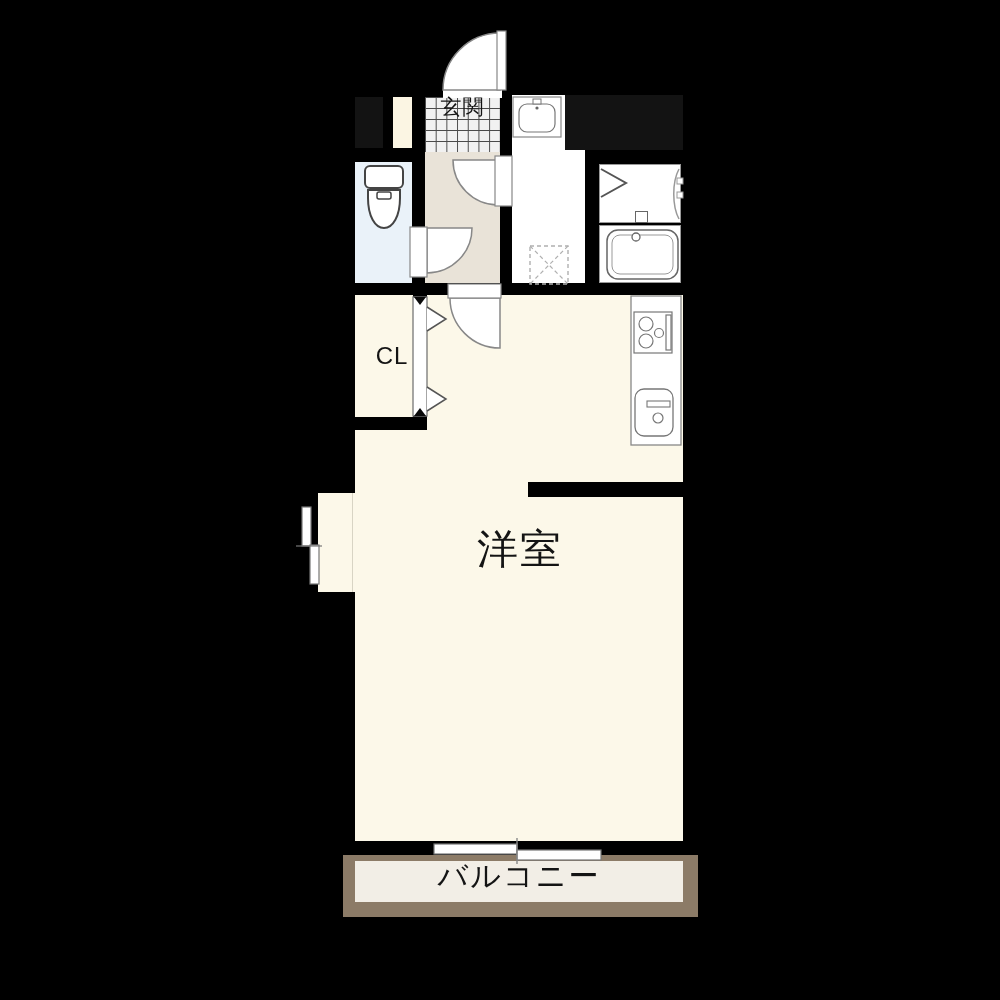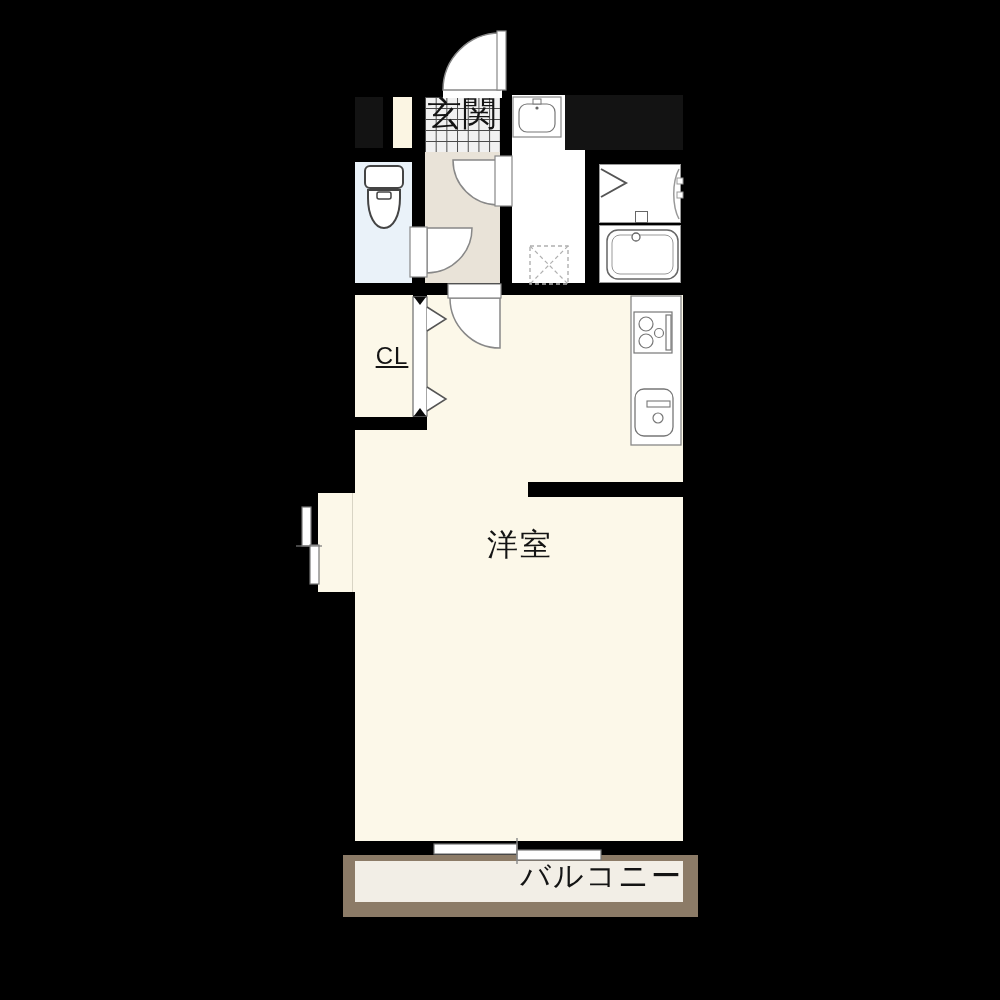--- a/index.html
+++ b/index.html
@@ -122,18 +122,18 @@
     <rect x="14" y="42" width="9" height="39" fill="#fff" stroke="#777" stroke-width="1.2"></rect>
     <line x1="0" y1="43" x2="26" y2="43" stroke="#777" stroke-width="1.2"></line>
   </svg>
 
   <svg style="left:430px;top:836px;" width="176" height="30">
     <rect x="4" y="8" width="83" height="10" fill="#fff" stroke="#777" stroke-width="1.2"></rect>
     <rect x="87" y="14" width="84" height="10" fill="#fff" stroke="#777" stroke-width="1.2"></rect>
     <line x1="87" y1="2" x2="87" y2="28" stroke="#888" stroke-width="1.4"></line>
   </svg>
 
-  <div class="lbl" style="left:425px;top:96px;width:75px;font-size:34px;letter-spacing:1px;">玄関</div>
-  <div class="lbl" style="left:356px;top:344px;width:72px;font-size:24px;letter-spacing:1px;text-decoration:underline;">CL</div>
-  <div class="lbl" style="left:420px;top:529px;width:200px;font-size:31px;letter-spacing:2px;">洋室</div>
-  <div class="lbl" style="left:355px;top:861px;width:328px;font-size:30px;letter-spacing:2px;text-align:right;">バルコニー</div>
+  <div class="lbl" style="left:425px;top:96px;width:75px;font-size:21px;letter-spacing:1px;">玄関</div>
+  <div class="lbl" style="left:356px;top:344px;width:72px;font-size:24px;letter-spacing:1px;">CL</div>
+  <div class="lbl" style="left:420px;top:529px;width:200px;font-size:41px;letter-spacing:2px;">洋室</div>
+  <div class="lbl" style="left:355px;top:861px;width:328px;font-size:30px;letter-spacing:2px;">バルコニー</div>
 
 </div>
 
 </body></html>

